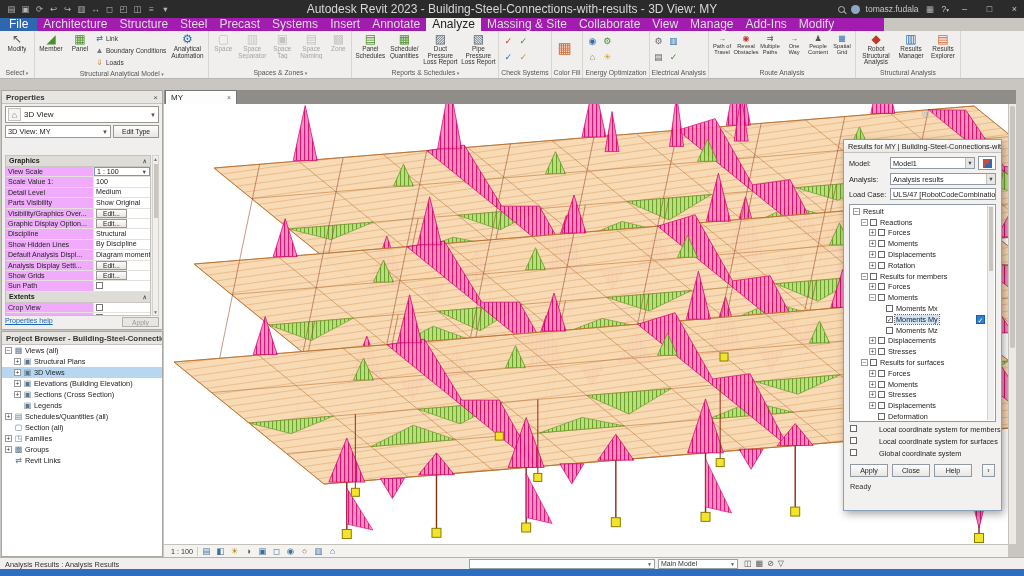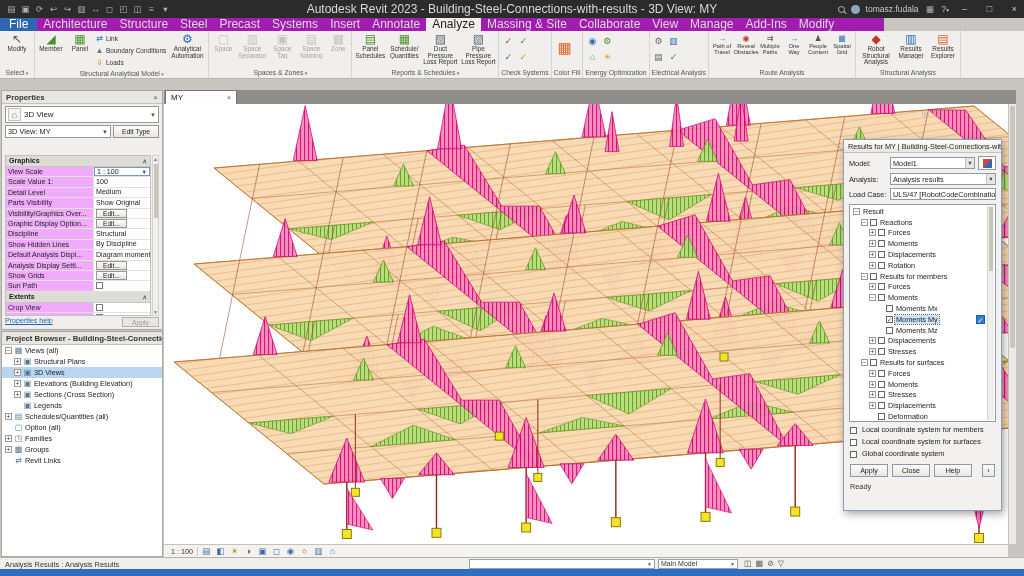--- a/index.html
+++ b/index.html
@@ -108,21 +108,21 @@
   .robotbtn .sq{width:9px;height:9px;background:linear-gradient(135deg,#d04a3a 0 50%,#2b6cb3 50% 100%)}
   .dtreebox{margin:4px 5px 0;height:218px;background:#fff;border:1px solid #8f9aa5;position:relative;overflow:hidden}
   #dtree{position:absolute;left:1px;top:1px;right:9px;bottom:1px;overflow:hidden}
   .dtrow{display:flex;align-items:center;height:10.8px;white-space:nowrap}
   .dcb{width:7px;height:7px;border:1px solid #666;background:#fff;margin-right:2px;flex:none;font-size:6px;line-height:6px;text-align:center;color:#333}
   .dtrow .lbl{padding:0 1px}
   .dtrow.active .lbl{background:#cfe3f7;outline:1px dotted #667}
   .flag{margin-left:auto;margin-right:1px;width:9px;height:9px;background:#2f80d0;color:#fff;font-size:7px;line-height:9px;text-align:center;border:1px solid #1d5fa8;flex:none}
   .dscroll{position:absolute;top:1px;right:1px;width:7px;bottom:1px;background:#f0efed;border-left:1px solid #d5d2cd}
   .dscroll .thumb{position:absolute;top:1px;left:1px;width:4px;height:30%;background:#c8c5c0}
-  #dopts .dopt{display:flex;align-items:flex-end;gap:3px;margin:3px 6px 0;white-space:nowrap}
+  #dopts .dopt{display:flex;align-items:flex-start;gap:20px;margin:3px 6px 0;white-space:nowrap}
   #dbtns{display:flex;gap:4px;margin:6px 6px 0}
   .dbtn{width:38px;height:13px;border:1px solid #8f9aa5;background:linear-gradient(#fdfdfd,#e8e6e2);text-align:center;line-height:12px;font-size:7.1px}
   .dmore{width:13px;margin-left:auto}
   .dready{margin:5px 6px;color:#333}
 
   
   #statusbar{position:absolute;left:0;right:0;bottom:7px;height:12px;background:#f0efee;border-top:1px solid #b5b2ad;font-size:7.4px;color:#333}
   .sleft{position:absolute;left:5px;top:1.5px;white-space:nowrap}
   .sbf{position:absolute;top:1px;height:9.5px;background:#fff;border:1px solid #9aa0a8;display:flex;align-items:center;padding:0 2px;font-size:7px}
   .sbf .ccaret{margin-left:auto;font-size:5px;color:#555}
@@ -502,21 +502,21 @@
         <span>Legends</span>
       </div>
       <div class="trow" style="padding-left: 3px;">
         <span class="texp">+</span>
         <span class="ticon">▤</span>
         <span>Schedules/Quantities (all)</span>
       </div>
       <div class="trow" style="padding-left: 3px;">
         <span class="texp none"></span>
         <span class="ticon">▢</span>
-        <span>Option (all)</span>
+        <span>Section (all)</span>
       </div>
       <div class="trow" style="padding-left: 3px;">
         <span class="texp">+</span>
         <span class="ticon">◳</span>
         <span>Families</span>
       </div>
       <div class="trow" style="padding-left: 3px;">
         <span class="texp">+</span>
         <span class="ticon">▩</span>
         <span>Groups</span>

